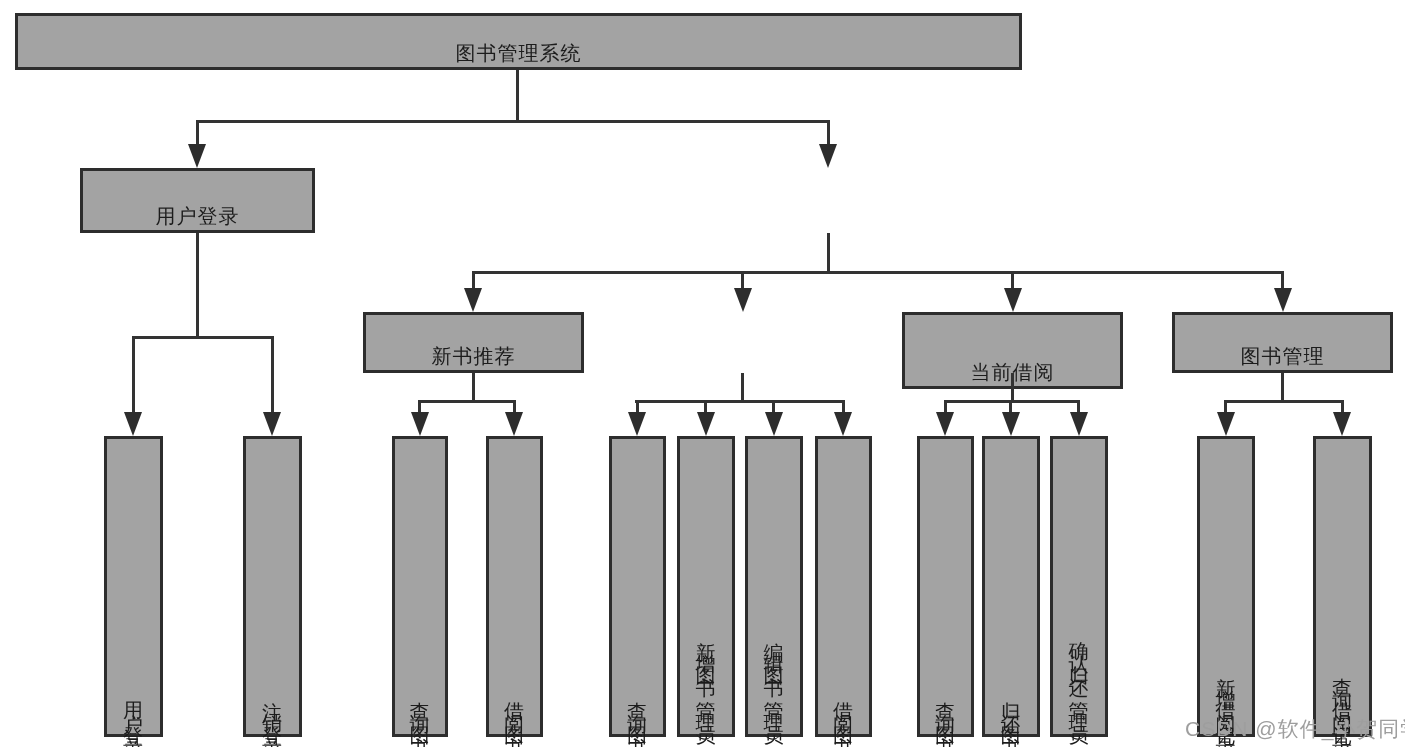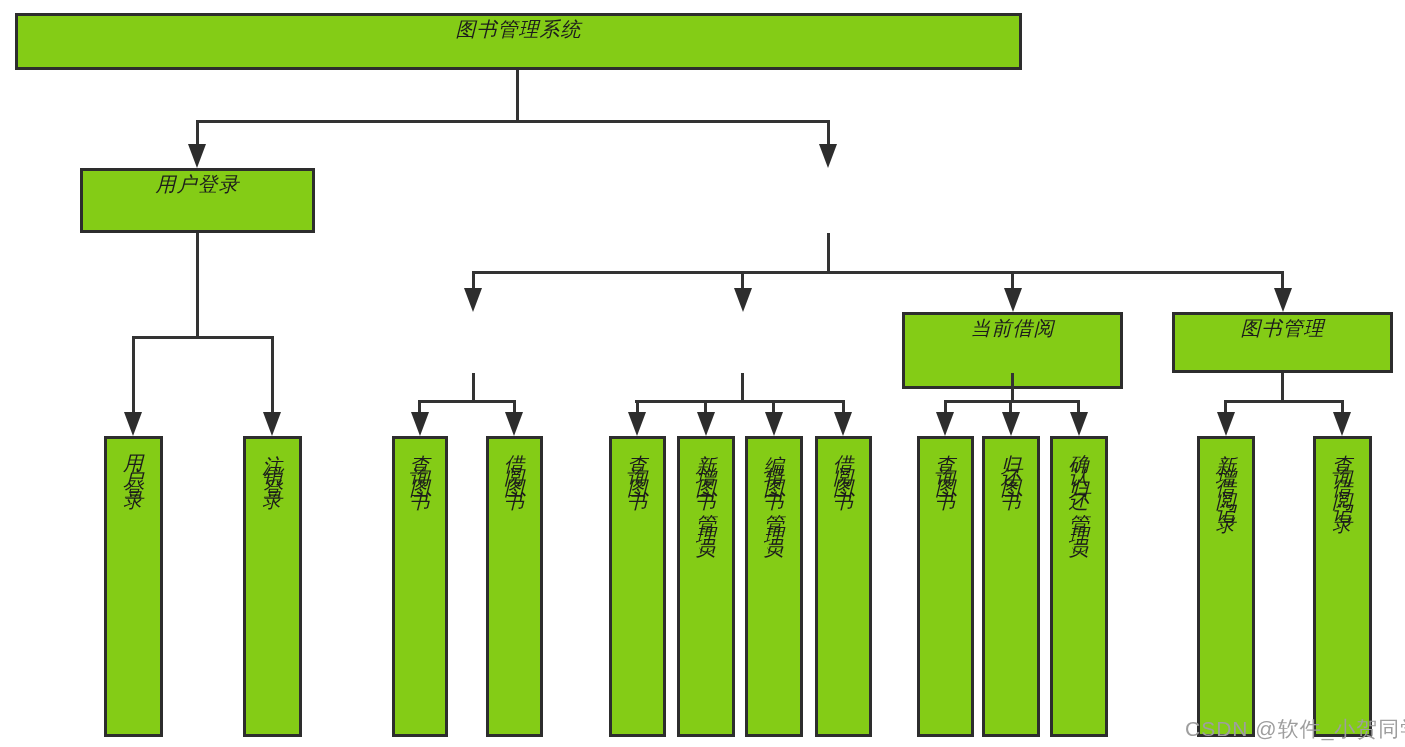--- a/index.html
+++ b/index.html
@@ -6,30 +6,29 @@
   #canvas{
     position:relative;
     width:1405px;height:747px;
     background:#ffffff;
     font-family:"Liberation Sans", sans-serif;
     overflow:hidden;
   }
   .node{
     position:absolute;
     box-sizing:border-box;
-    background:#84cc16;
+    background:#a3a3a3;
     border:3px solid #2d2d2d;
     display:flex;
-    align-items:flex-start;
+    align-items:flex-end;
     justify-content:center;
     color:#1c1c1c;
     font-size:20px;
     letter-spacing:1px;
     text-align:center;
-    font-style:italic;
   }
   .vnode span{
     writing-mode:vertical-rl;
     text-orientation:mixed;
     letter-spacing:12px;
     line-height:1;
     font-size:20px;
   }
   .line{
     position:absolute;
@@ -83,20 +82,23 @@
   <div class="line" style="left:472px;top:271px;width:811px;height:3px"></div>
   <div class="line" style="left:472px;top:271px;width:3px;height:19px"></div>
   <div class="arrow" style="left:464px;top:288px"></div>
   <div class="line" style="left:741px;top:271px;width:3px;height:19px"></div>
   <div class="arrow" style="left:734px;top:288px"></div>
   <div class="line" style="left:1011px;top:271px;width:3px;height:19px"></div>
   <div class="arrow" style="left:1004px;top:288px"></div>
   <div class="line" style="left:1281px;top:271px;width:3px;height:19px"></div>
   <div class="arrow" style="left:1274px;top:288px"></div>
 
+  <div class="node" style="left:363px;top:312px;width:221px;height:61px">
+    <span>新书推荐</span>
+  </div>
   <div class="node" style="left:902px;top:312px;width:221px;height:77px">
     <span>当前借阅</span>
   </div>
   <div class="node" style="left:1172px;top:312px;width:221px;height:61px">
     <span>图书管理</span>
   </div>
 
   <div class="line" style="left:472px;top:373px;width:3px;height:30px"></div>
   <div class="line" style="left:418px;top:400px;width:98px;height:3px"></div>
   <div class="line" style="left:418px;top:400px;width:3px;height:14px"></div>

